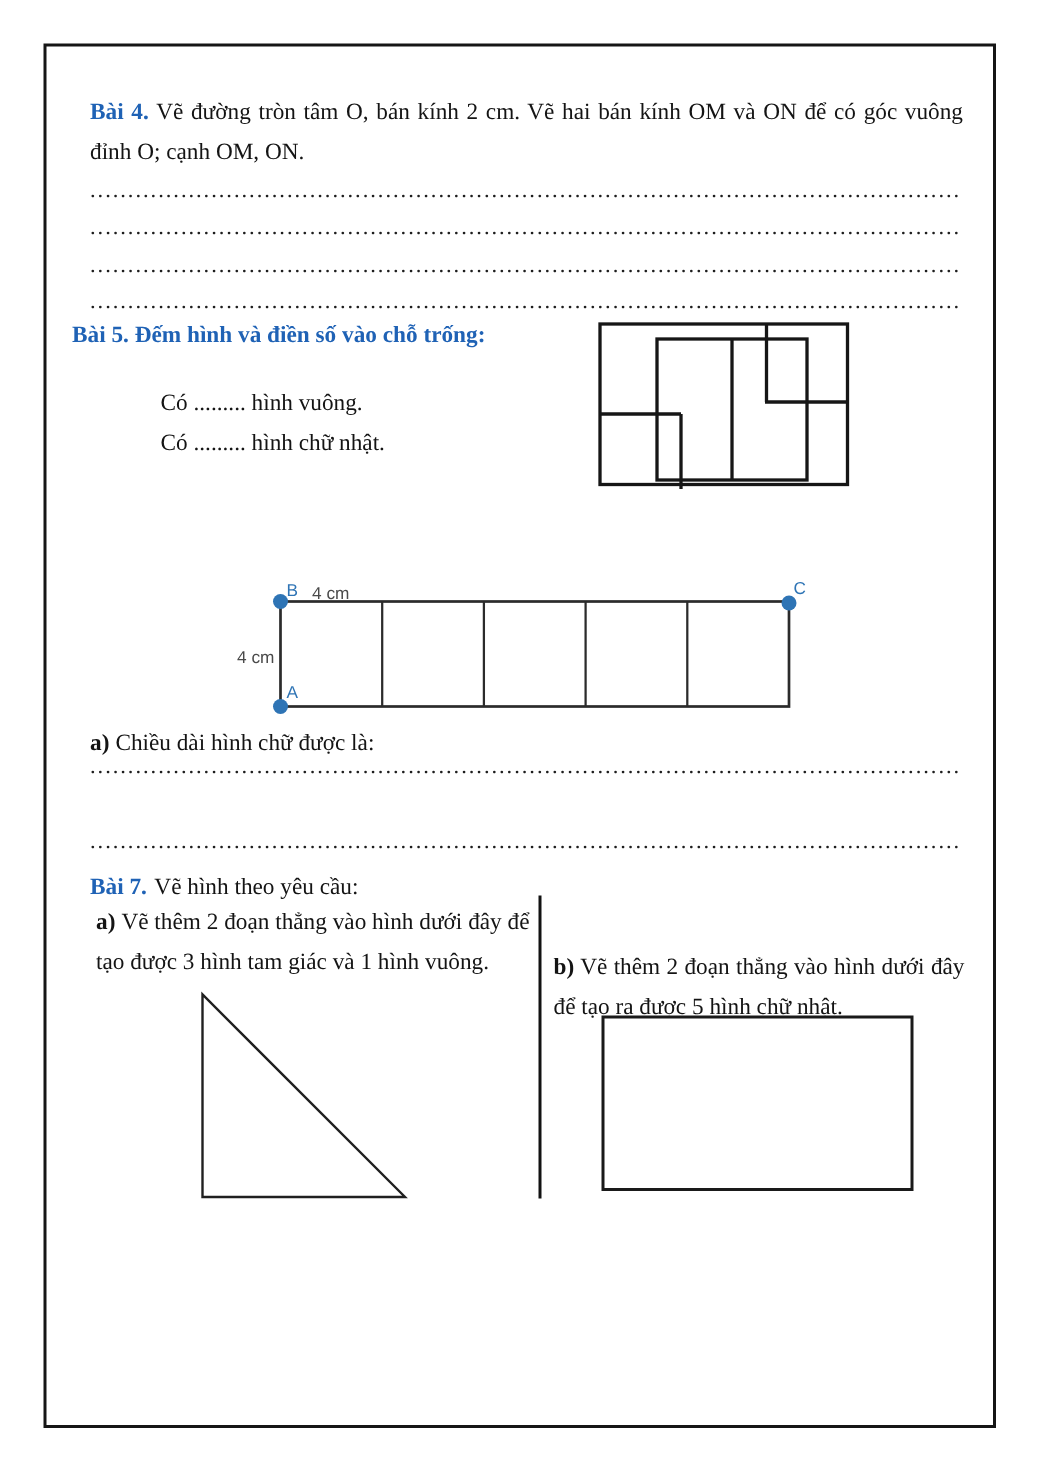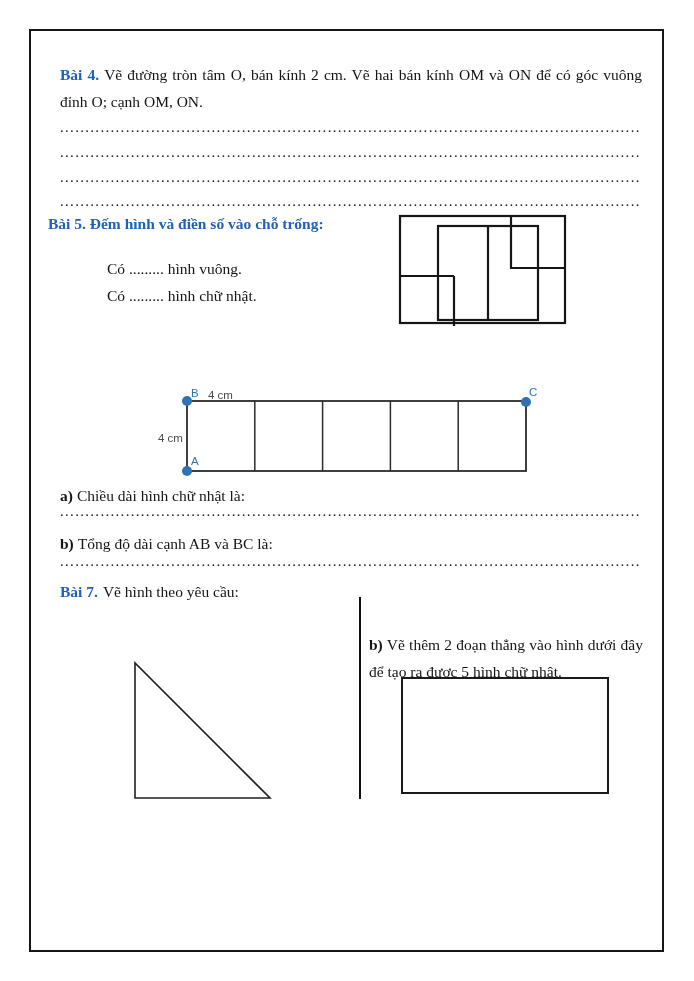--- a/index.html
+++ b/index.html
@@ -90,33 +90,33 @@
     <circle cx="376" cy="16" r="5" fill="#2e74b5"></circle>
     <circle cx="37" cy="85" r="5" fill="#2e74b5"></circle>
     <text x="41" y="11" class="fig-label-blue">B</text>
     <text x="379" y="10" class="fig-label-blue">C</text>
     <text x="41" y="79" class="fig-label-blue">A</text>
     <text x="58" y="13" class="fig-dim">4 cm</text>
     <text x="8" y="56" class="fig-dim">4 cm</text>
   </svg>
 
   <div class="abs fill-line" style="left:60px; top:484px; width:582px;">
-    <span class="label-bold">a)</span><span>Chiều dài hình chữ nhật là:</span>
+    <span class="label-bold">a)</span><span>Chiều dài hình chữ được là:</span>
   </div>
   <div class="abs dotline" style="top:503px;">........................................................................................................................................................</div>
 
-  <div class="abs fill-line" style="left:60px; top:532px; width:582px;">
-    <span class="label-bold">b)</span><span>Tổng độ dài cạnh AB và BC là:</span>
-  </div>
   <div class="abs dotline" style="top:553px;">........................................................................................................................................................</div>
 
   <div class="abs" style="left:60px; top:580px; line-height:24px;text-align:right;">
     <span class="label-blue">Bài 7.</span><span>Vẽ hình theo yêu cầu:</span>
   </div>
 
+  <div class="abs para" style="left:64px; top:602px; width:289px;">
+    <span class="label-bold">a)</span><span>Vẽ thêm 2 đoạn thẳng vào hình dưới đây để tạo được 3 hình tam giác và 1 hình vuông.</span>
+  </div>
   <div class="abs para" style="left:369px; top:632px; width:274px;">
     <span class="label-bold">b)</span><span>Vẽ thêm 2 đoạn thẳng vào hình dưới đây để tạo ra được 5 hình chữ nhật.</span>
   </div>
 
   <div class="abs vdivider"></div>
 
   <svg class="abs" style="left:125px; top:655px;" width="160" height="152" viewBox="0 0 160 152">
     <polygon points="10,8 10,143 145,143" fill="none" stroke="#202020" stroke-width="1.6"></polygon>
   </svg>
 

